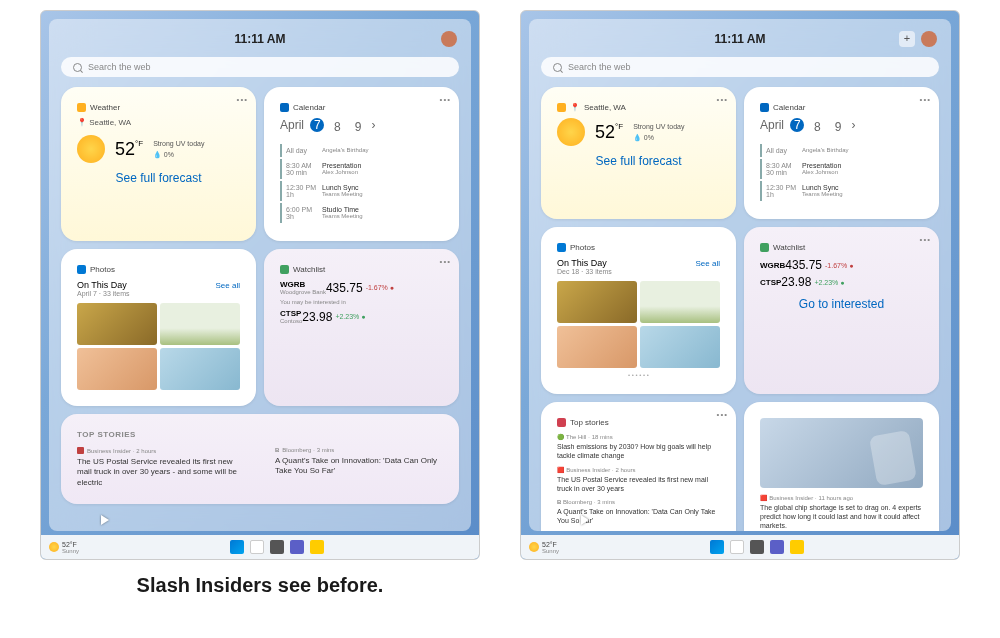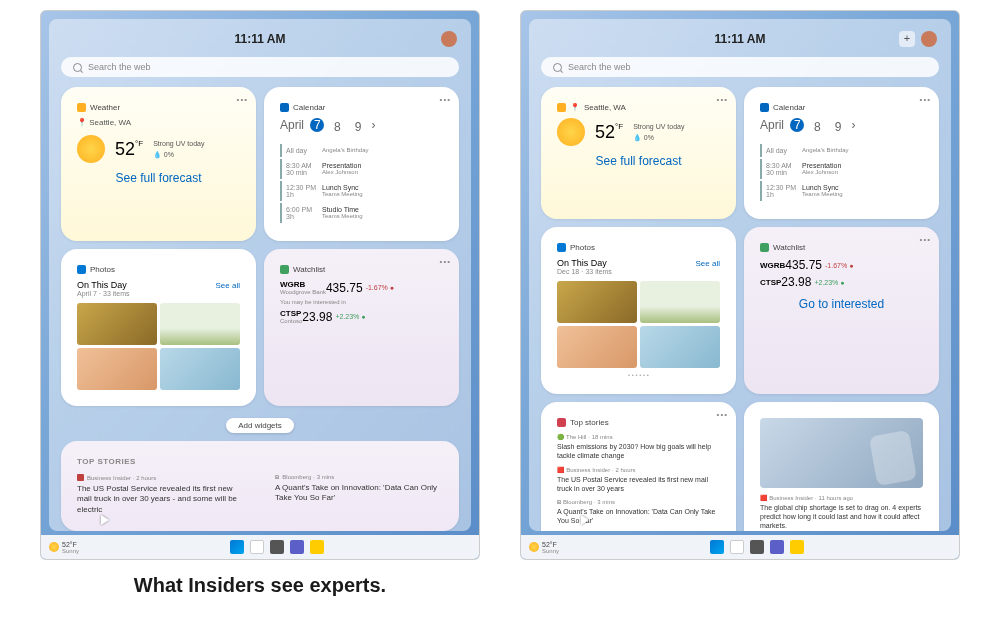--- a/index.html
+++ b/index.html
@@ -205,23 +205,20 @@
       <div class="wrow">
                 <div>
                   <div class="wsym">CTSP</div>
                   <div class="wname">Contoso</div>
                 </div>
                 <div class="wprice">23.98</div>
                 <div class="wchg pos"><span>+2.23%</span> ●</div>
               </div>
     </div>
 
-    <div class="addw">
-      <span class="addbtn">Add widgets</span>
-    </div>
 
     <div class="card stories">
       <div class="stitle">TOP STORIES</div>
       <div class="srow">
         <div class="sitem">
                   <div class="ssrc">
                     <span class="sico"></span>
                     <span>Business Insider · 2 hours</span>
                   </div>
                   <div class="shl">The US Postal Service revealed its first new mail truck in over 30 years - and some will be electric</div>
@@ -248,21 +245,21 @@
           </div>
   <div class="tb-center">
     <span class="tb-ico" style="background:linear-gradient(135deg,#0078d4,#00a4ef)"></span>
     <span class="tb-ico" style="background:#fff;border:1px solid #ccc"></span>
     <span class="tb-ico" style="background:#555"></span>
     <span class="tb-ico" style="background:#5b5fc7"></span>
     <span class="tb-ico" style="background:#ffcc00"></span>
   </div>
 </div>
 </div>
-<div class="caption">What Insiders see experts.</div>
+<div class="caption">Slash Insiders see before.</div>
 </div>
 
 <div class="panel-col">
 <div class="screen">
 <div class="glass">
   <div class="hdr">
     <span class="time">11:11 AM</span>
     <span class="plus">+</span>
     <span class="avatar"></span>
   </div>

